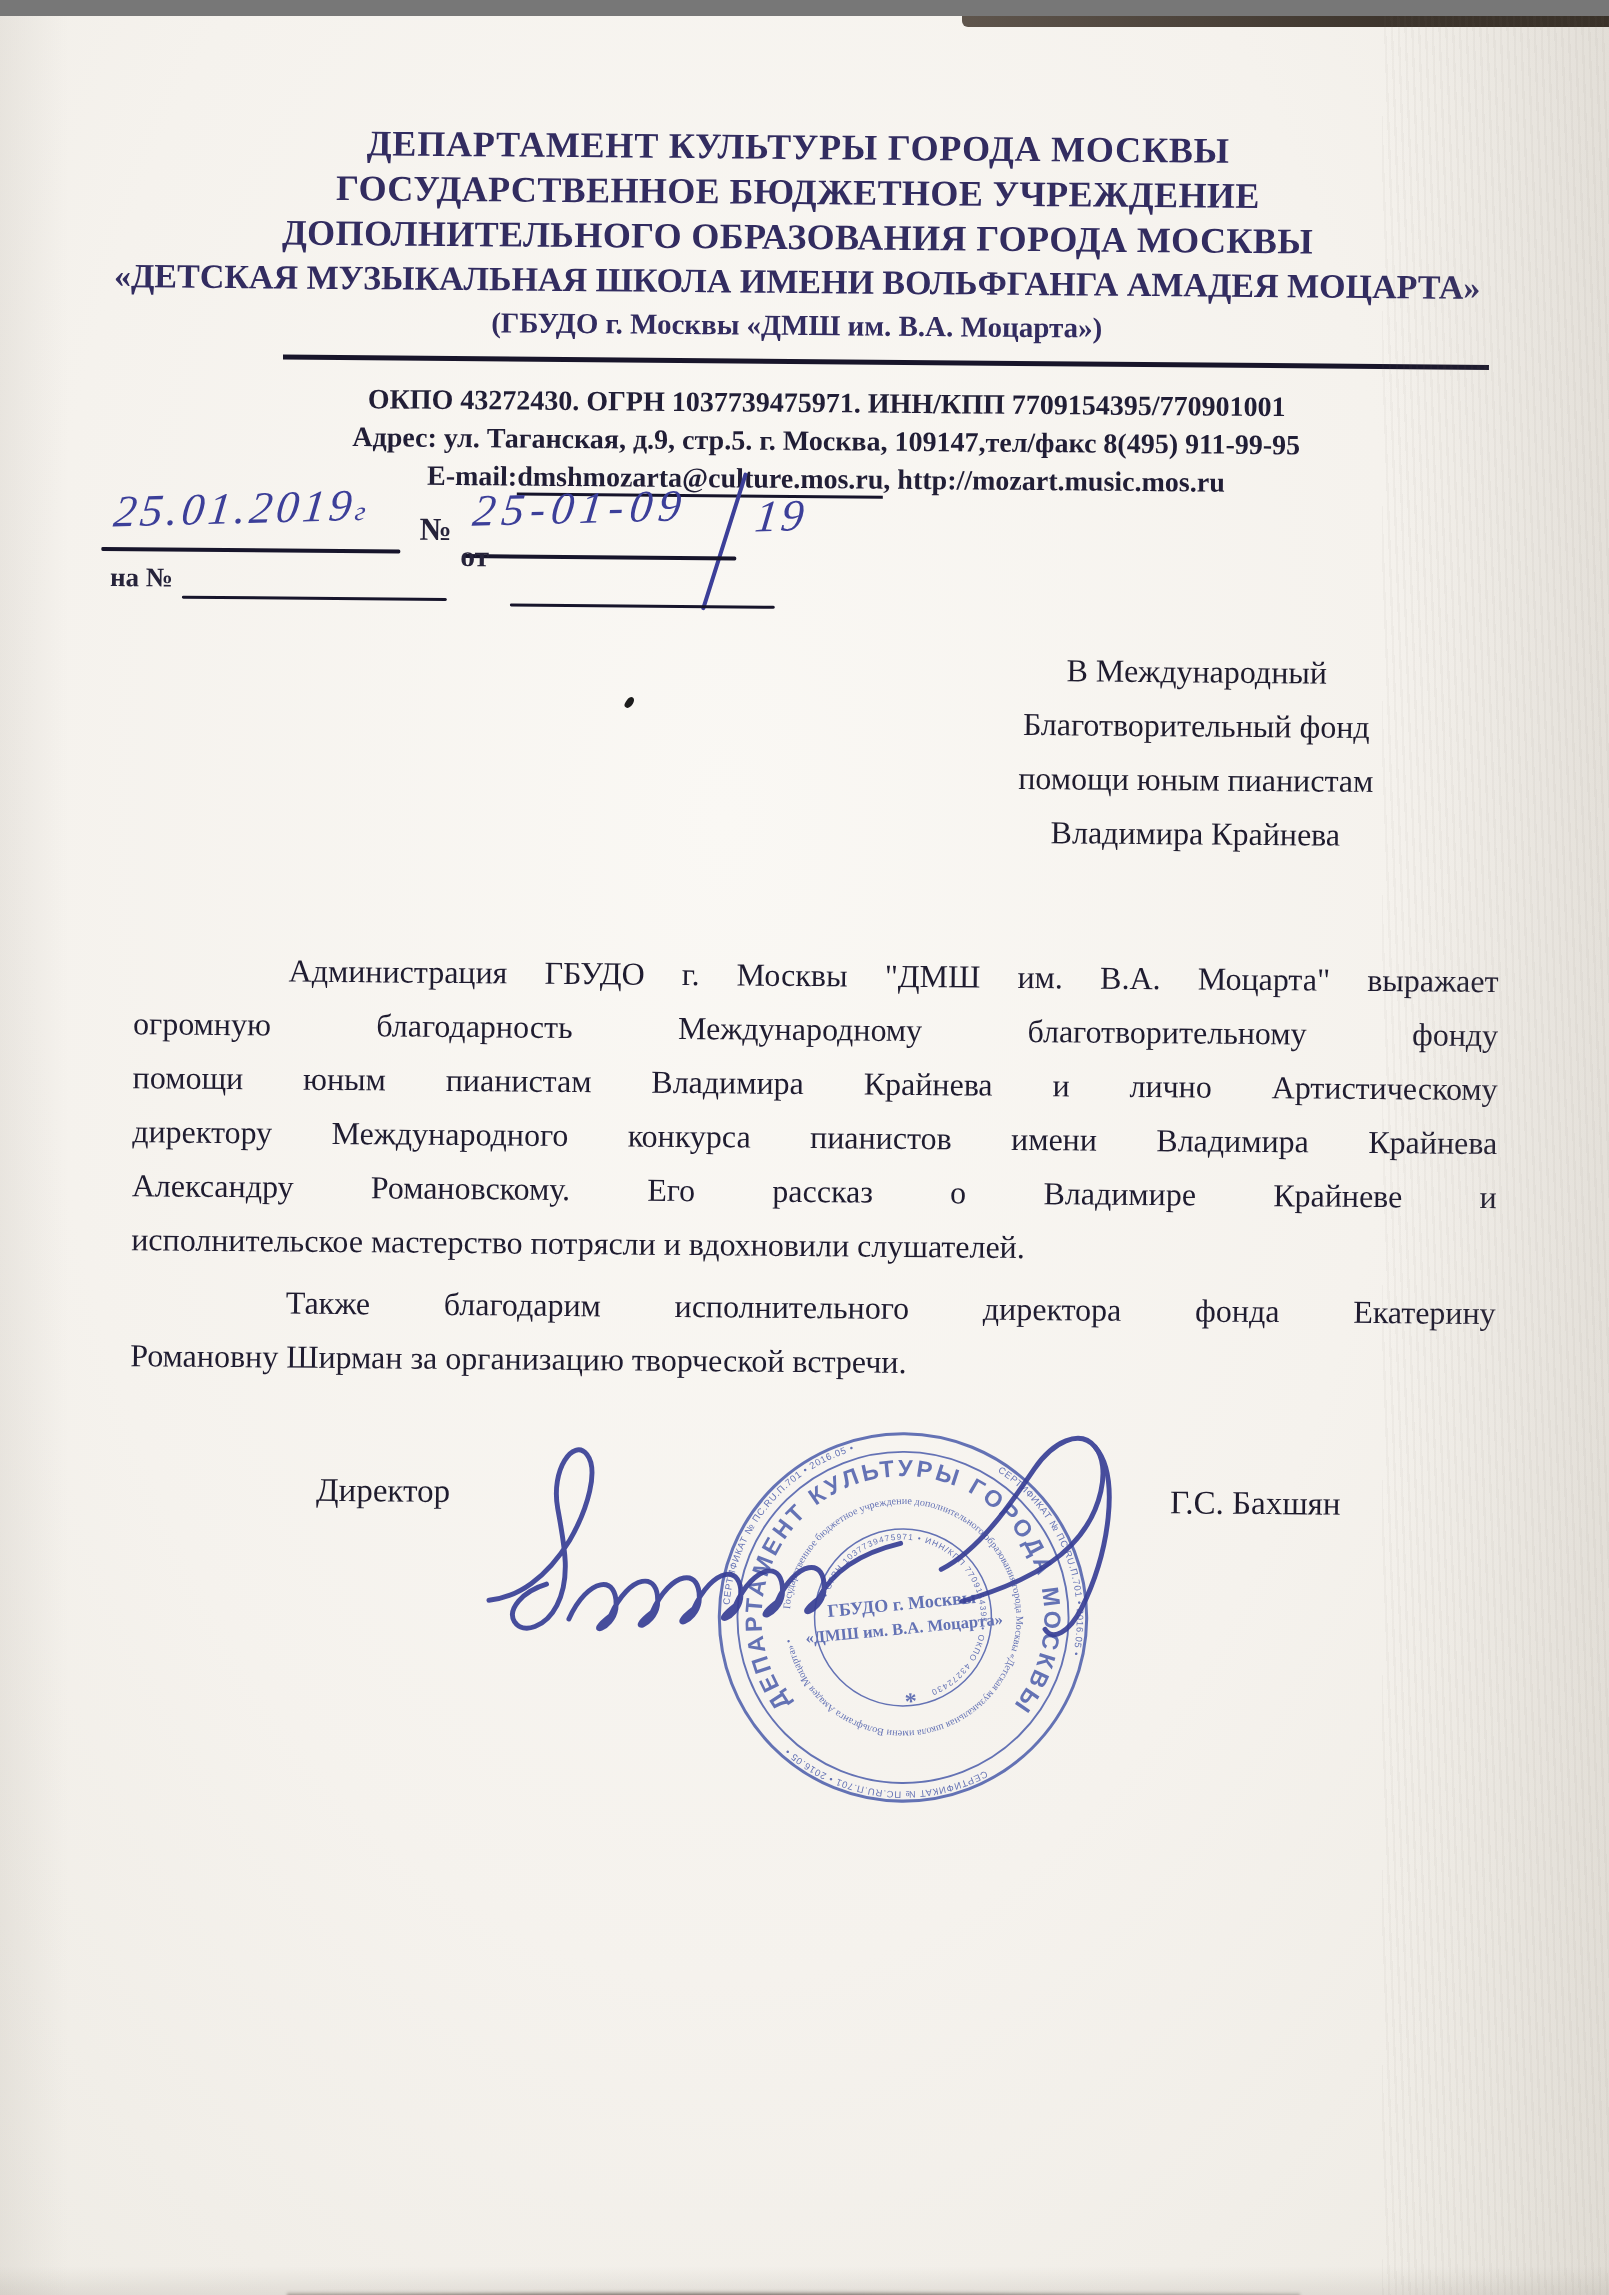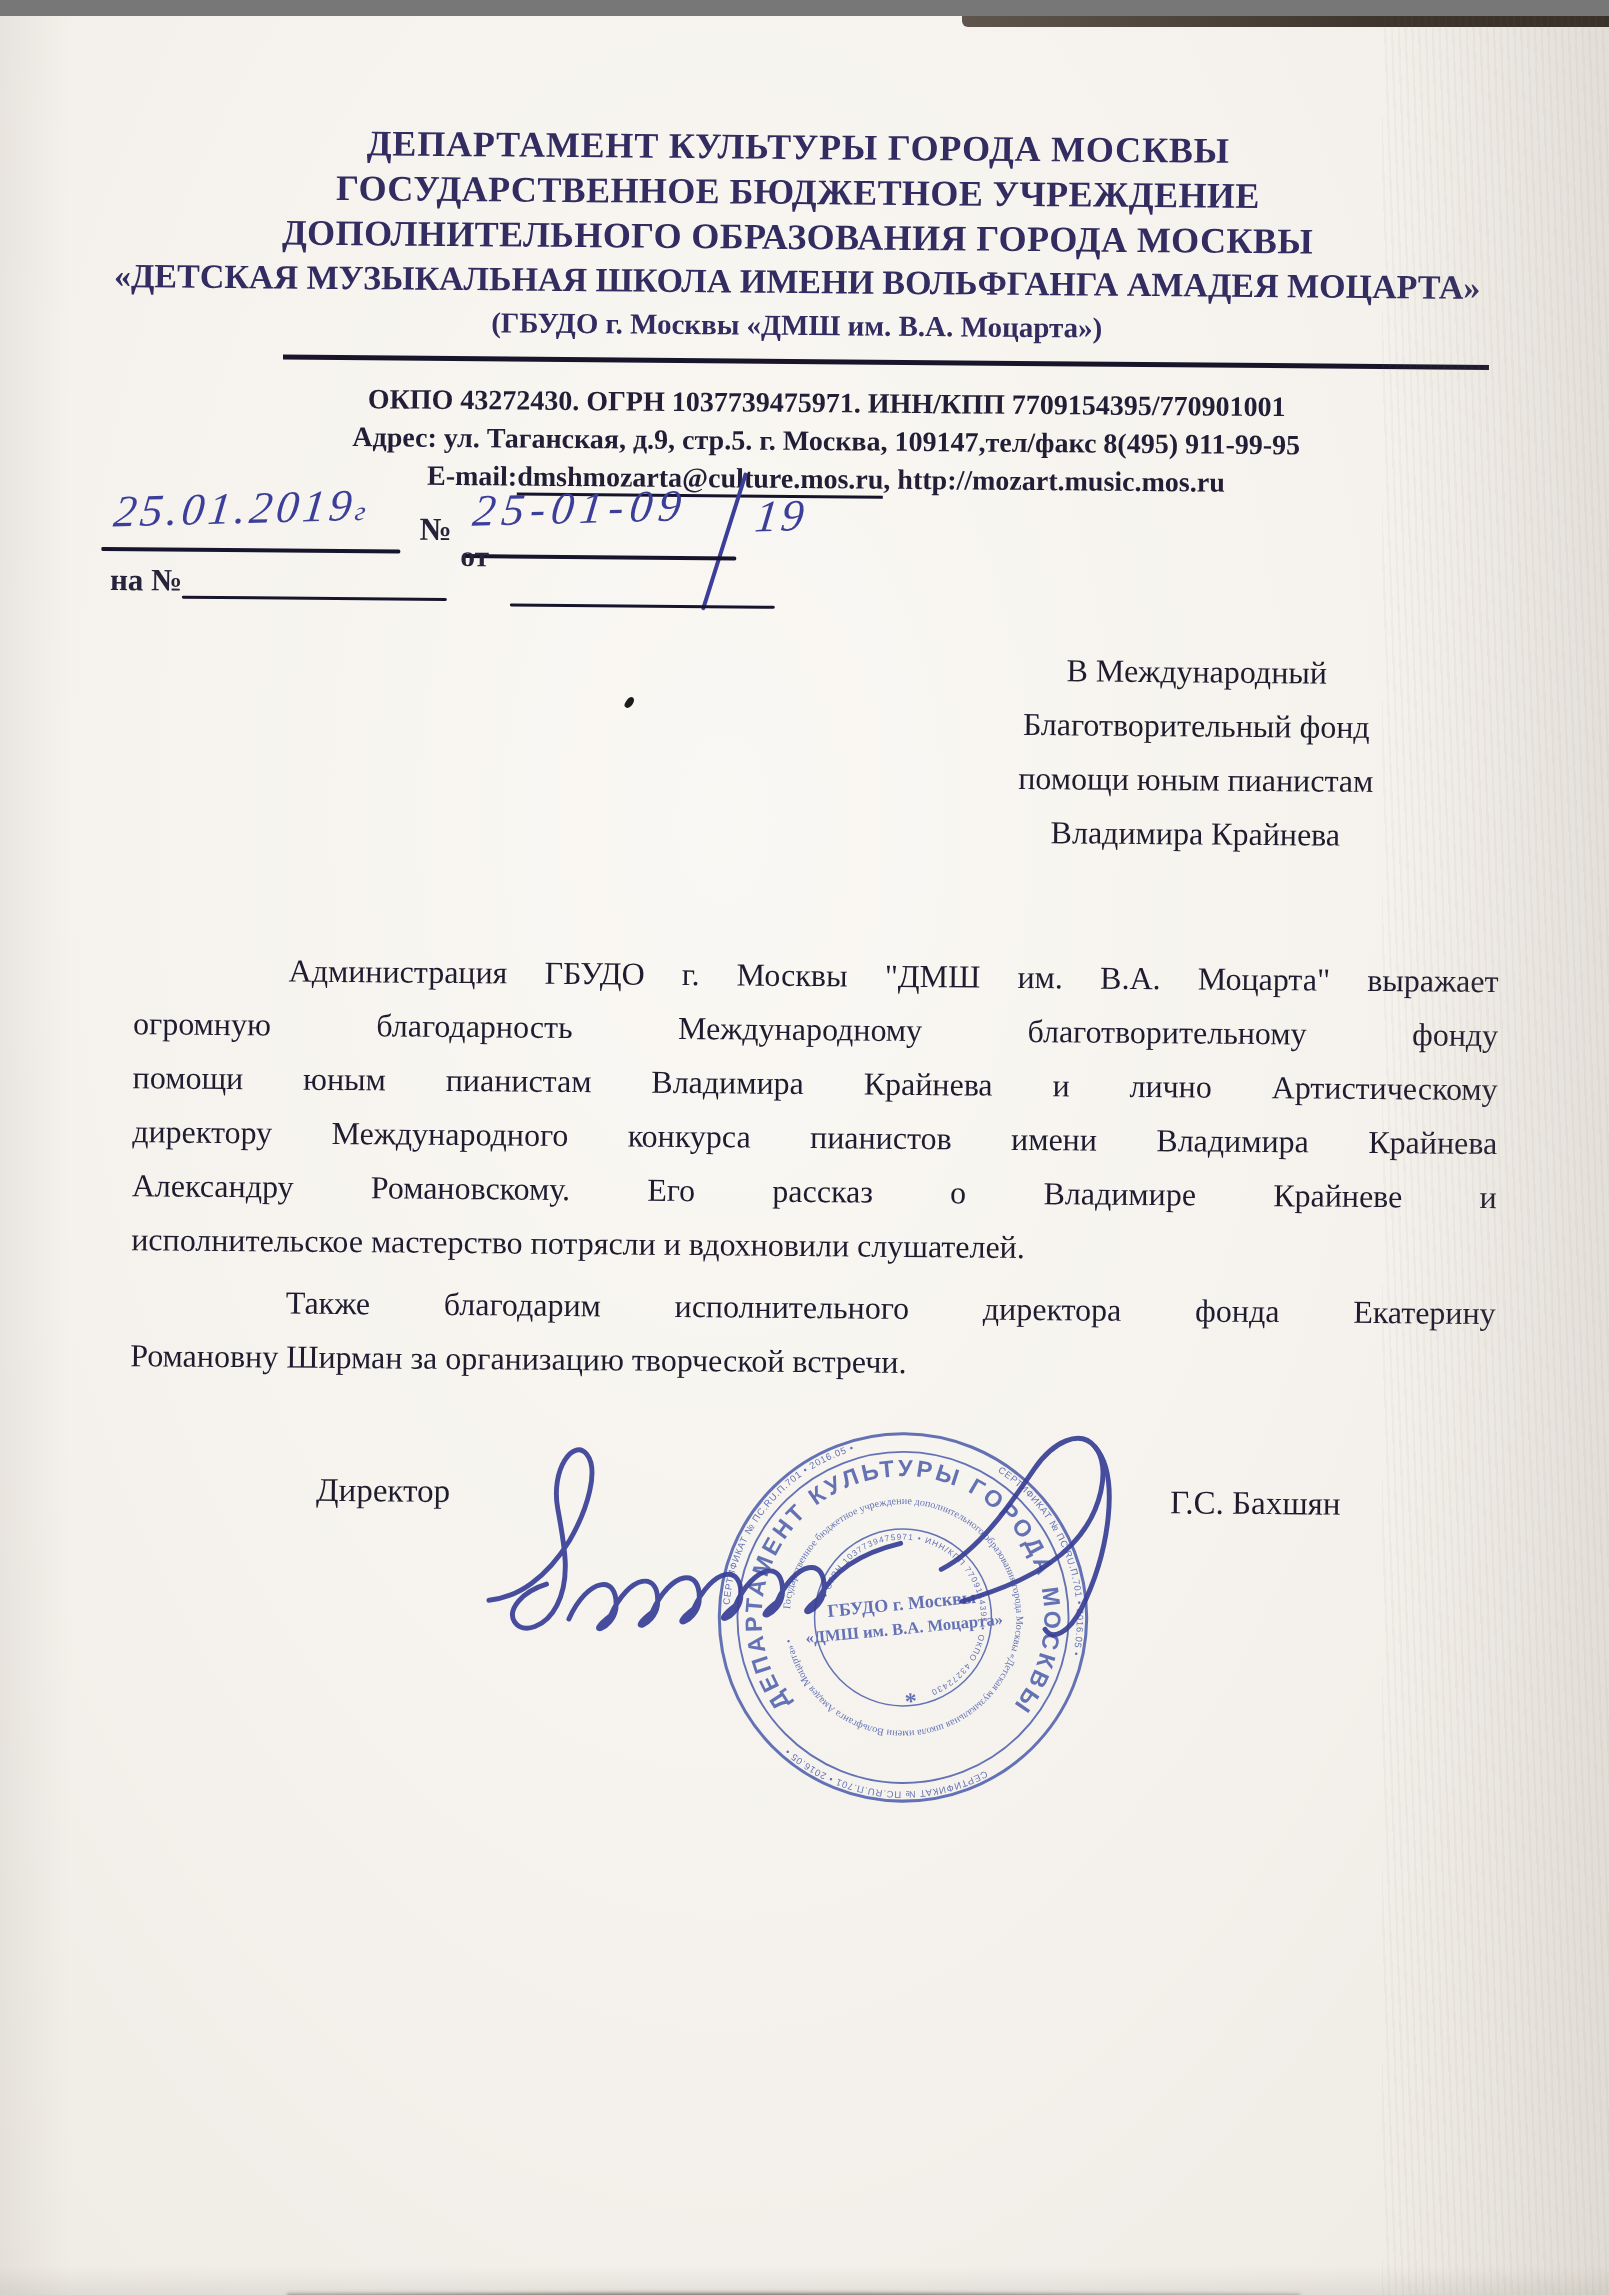--- a/index.html
+++ b/index.html
@@ -67,21 +67,21 @@
   .num-sign{position:absolute;left:422px;top:493px;font-size:32px;font-weight:700;color:#26233a;}
   .num-hand{position:absolute;left:476px;top:463px;font-size:45px;letter-spacing:6px;}
   .num-hand2{position:absolute;left:758px;top:469px;font-size:45px;letter-spacing:3px;}
   .slash{position:absolute;left:725px;top:449px;width:3.8px;height:144px;background:#3c3f99;
     transform:rotate(17deg);border-radius:2.3px;}
   .uline{position:absolute;height:3.8px;background:#17152b;border-radius:1.5px;}
   .ul-date{left:104px;top:532px;width:299px;}
   .ul-num{left:467px;top:536px;width:272px;}
   .ul-na{left:185px;top:580px;width:265px;height:3px;}
   .ul-ot{left:513px;top:585px;width:265px;height:3px;}
-  .na-label{position:absolute;left:113px;top:547px;font-size:31px;font-weight:700;color:#26233a;}
+  .na-label{position:absolute;left:113px;top:547px;font-size:27px;font-weight:700;color:#26233a;}
   .ot-label{position:absolute;left:463px;top:522px;font-size:29.5px;font-weight:700;color:#26233a;}
 
   .stray{position:absolute;left:630px;top:677px;width:6.8px;height:12px;background:#1c1c1c;
     border-radius:50% 50% 60% 40%;transform:rotate(32deg);}
 
   
   .recipient{position:absolute;left:949px;top:620px;width:503px;text-align:center;
     font-size:32px;line-height:54px;color:#1f1c2e;}
 
   

